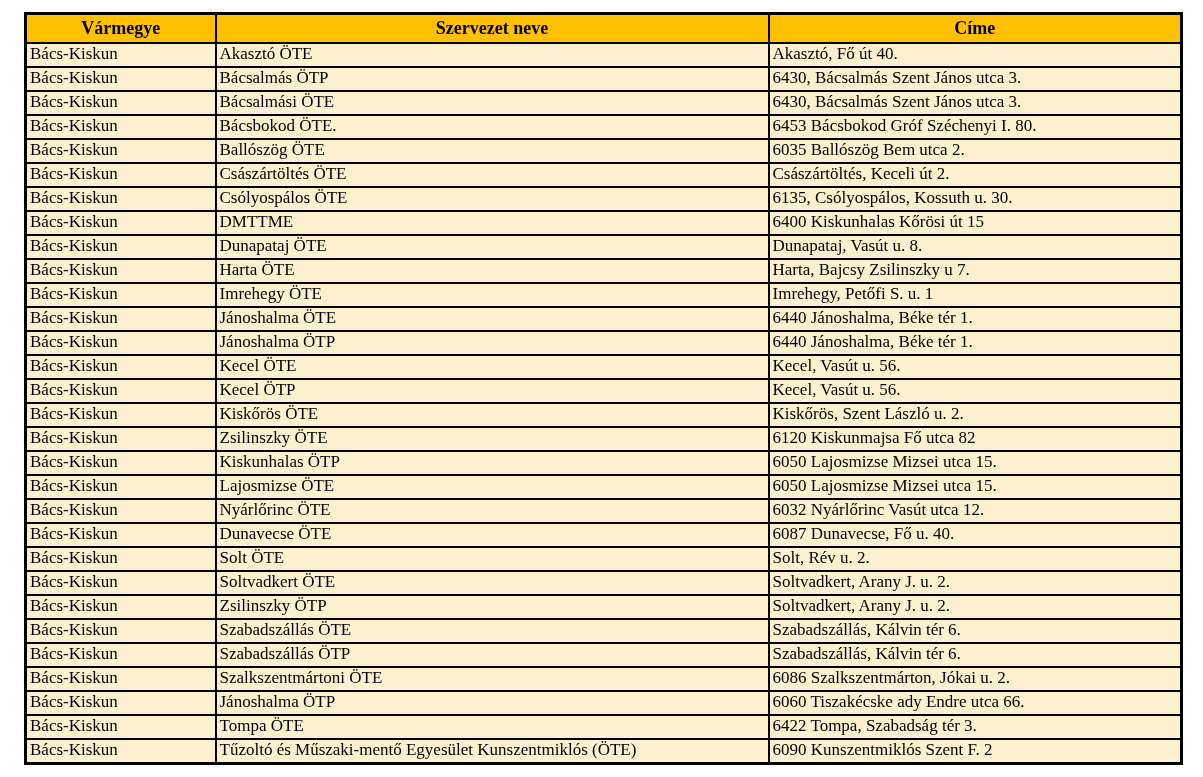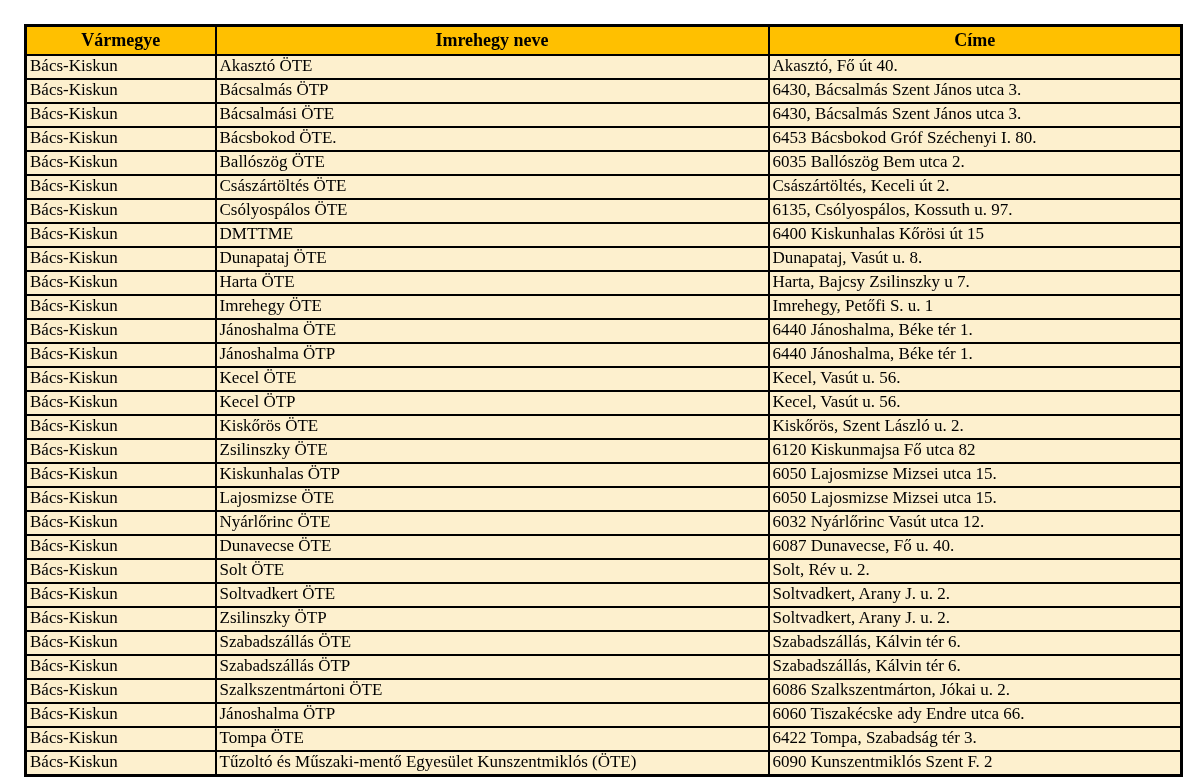--- a/index.html
+++ b/index.html
@@ -12,21 +12,21 @@
     font-family: "Liberation Serif", serif;
   }
   :root {
     --header-bg: #FFC000;
     --row-bg: #FDF0CE;
     --border-color: #000000;
     --text-color: #000000;
   }
   .sheet {
     position: absolute;
-    top: 24px;
+    top: 12px;
     left: 24px;
   }
   table.org-table {
     border-collapse: collapse;
     table-layout: fixed;
     border: 3px solid var(--border-color);
     width: 1156px;
   }
   table.org-table th {
     background: var(--header-bg);
@@ -63,21 +63,21 @@
 <div class="sheet">
   <table class="org-table">
     <colgroup>
       <col class="c-county">
       <col class="c-org">
       <col class="c-addr">
     </colgroup>
     <thead>
       <tr>
         <th>Vármegye</th>
-        <th>Imrehegy neve</th>
+        <th>Szervezet neve</th>
         <th>Címe</th>
       </tr>
     </thead>
     <tbody>
         <tr>
           <td>Bács-Kiskun</td>
           <td>Akasztó ÖTE</td>
           <td>Akasztó, Fő út 40.</td>
         </tr>
         <tr>
@@ -101,21 +101,21 @@
           <td>6035 Ballószög Bem utca 2.</td>
         </tr>
         <tr>
           <td>Bács-Kiskun</td>
           <td>Császártöltés ÖTE</td>
           <td>Császártöltés, Keceli út 2.</td>
         </tr>
         <tr>
           <td>Bács-Kiskun</td>
           <td>Csólyospálos ÖTE</td>
-          <td>6135, Csólyospálos, Kossuth u. 97.</td>
+          <td>6135, Csólyospálos, Kossuth u. 30.</td>
         </tr>
         <tr>
           <td>Bács-Kiskun</td>
           <td>DMTTME</td>
           <td>6400 Kiskunhalas Kőrösi út 15</td>
         </tr>
         <tr>
           <td>Bács-Kiskun</td>
           <td>Dunapataj ÖTE</td>
           <td>Dunapataj, Vasút u. 8.</td>

